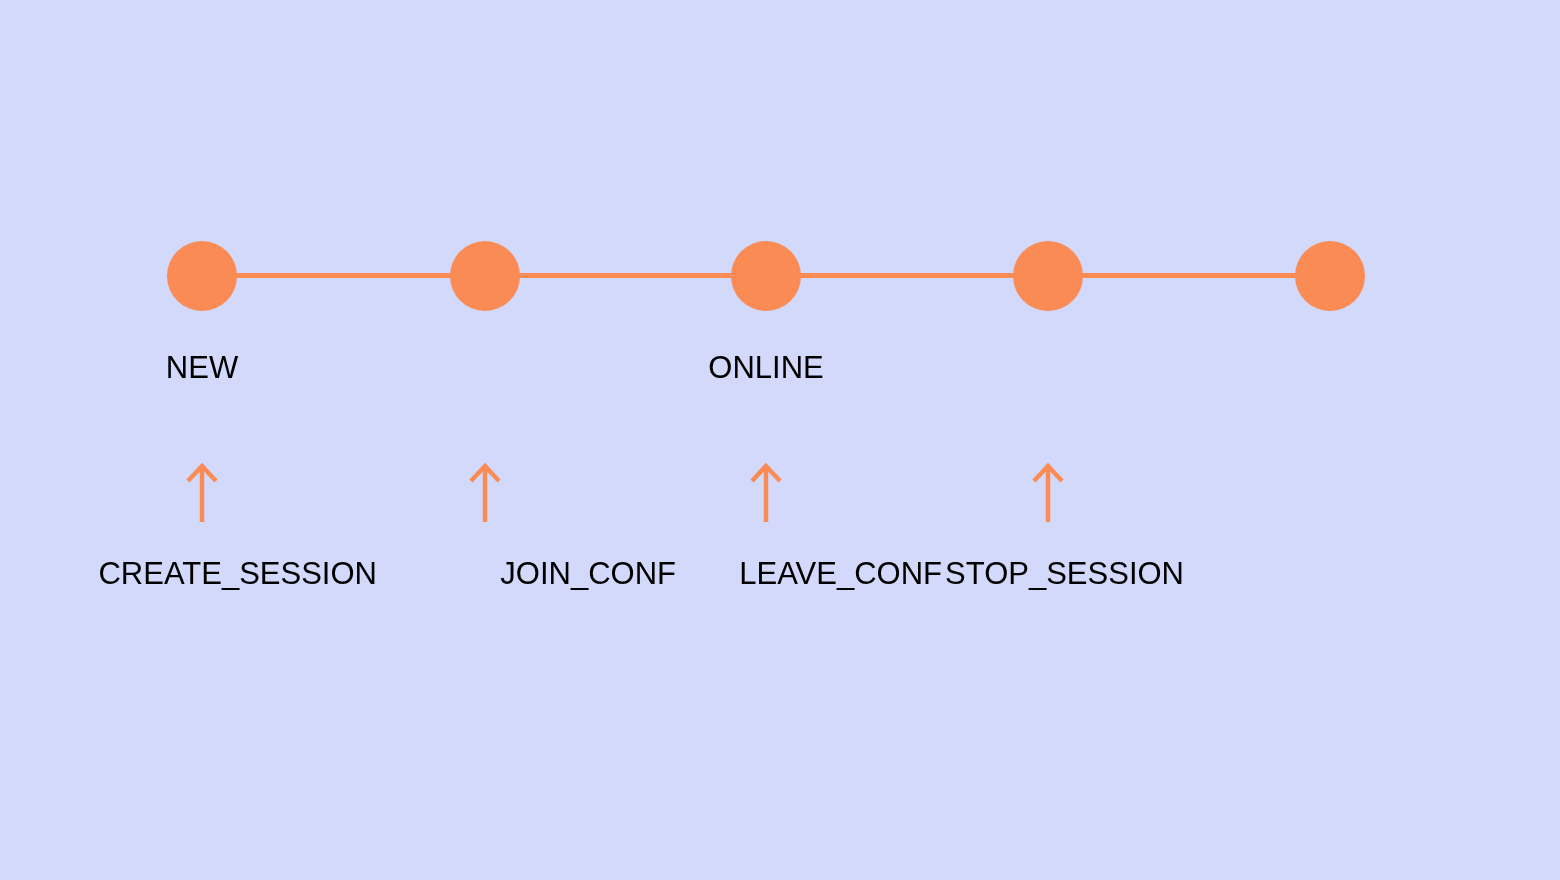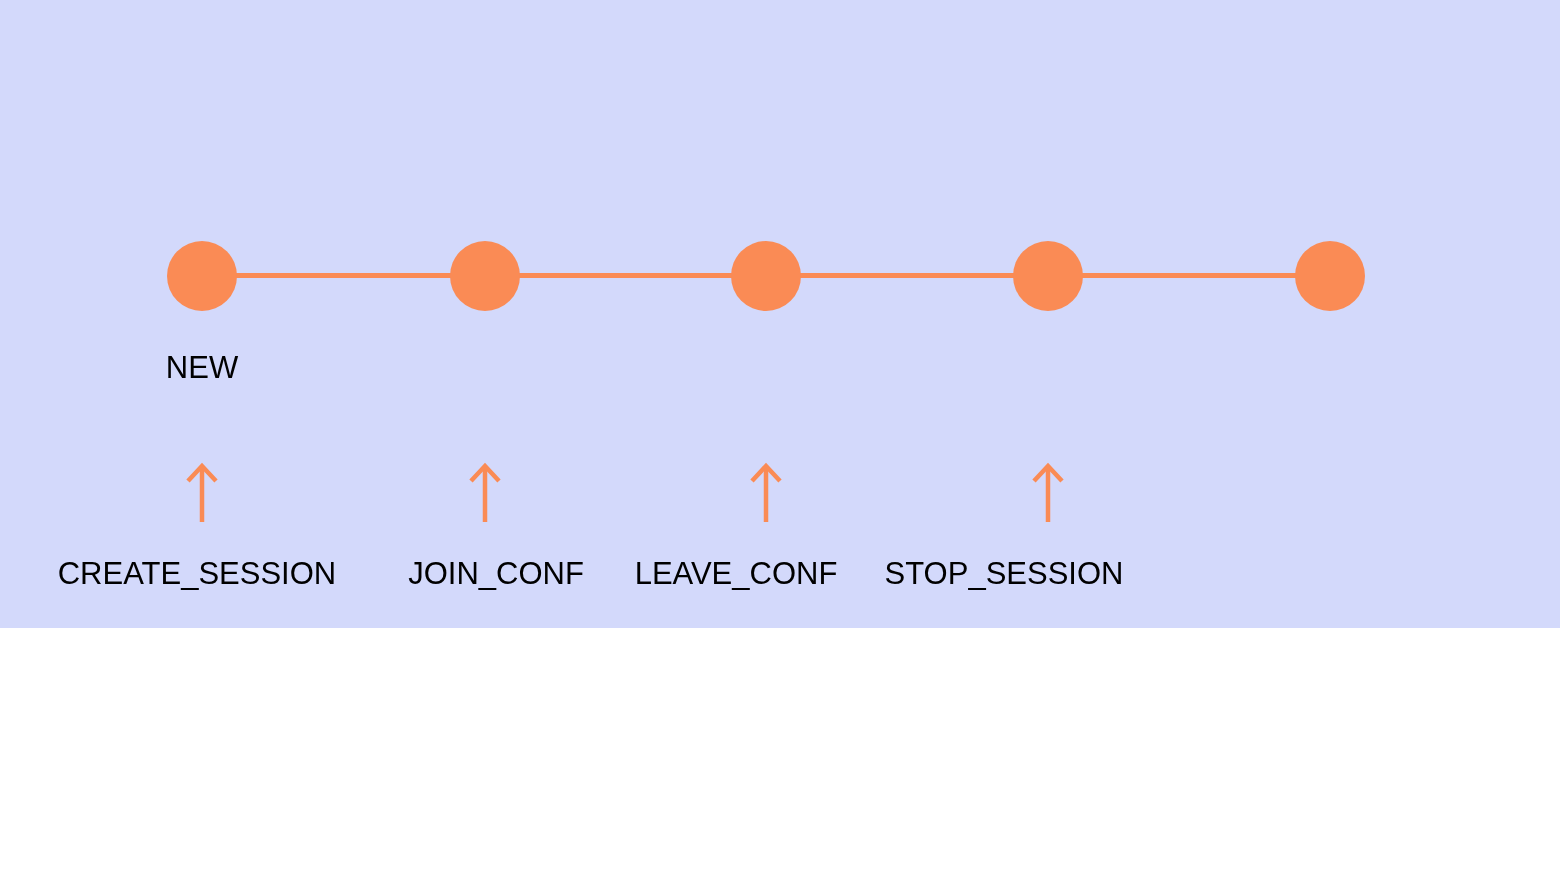--- a/index.html
+++ b/index.html
@@ -7,21 +7,21 @@
     --accent: #FA8B55;
     --text: #000000;
   }
   * { margin: 0; padding: 0; box-sizing: border-box; }
   html, body {
     width: 1560px; height: 880px;
     font-family: "Liberation Sans", "DejaVu Sans", sans-serif;
   }
   .canvas {
     position: relative;
-    width: 1560px; height: 628px;
+    width: 1560px; height: 880px;
     background: var(--background);
     overflow: hidden;
   }
   .timeline-line {
     position: absolute;
     left: 202px; top: 273px;
     width: 1128px; height: 5px;
     background: var(--accent);
   }
   .state-node {
@@ -50,21 +50,21 @@
   .arrow path {
     stroke: var(--accent);
     stroke-width: 4.5;
     fill: none;
     stroke-linejoin: miter;
   }
   .transition-label {
     position: absolute;
     top: 556px;
     width: 360px;
-    text-align: center;
+    text-align: right;
     font-size: 31px;
     line-height: 36px;
     color: var(--text);
     white-space: nowrap;
   }
 </style>
 </head>
 <body>
 
 <div class="canvas">
@@ -74,20 +74,21 @@
 
   
   <div class="state-node" style="left:167px"></div>
   <div class="state-node" style="left:450px"></div>
   <div class="state-node" style="left:731px"></div>
   <div class="state-node" style="left:1013px"></div>
   <div class="state-node" style="left:1295px"></div>
 
   
   <div class="state-label" style="left:22px">NEW</div>
+  <div class="state-label" style="left:586px">ONLINE</div>
 
   
   <div class="transition">
     <svg class="arrow" style="left:185px" viewBox="0 0 34 62">
       <path d="M17 61 L17 5"></path>
       <path d="M3 20 L17 5 L31 20"></path>
     </svg>
     <div class="transition-label" style="left:17px">CREATE_SESSION</div>
   </div>
 
@@ -97,21 +98,21 @@
       <path d="M3 20 L17 5 L31 20"></path>
     </svg>
     <div class="transition-label" style="left:316px">JOIN_CONF</div>
   </div>
 
   <div class="transition">
     <svg class="arrow" style="left:749px" viewBox="0 0 34 62">
       <path d="M17 61 L17 5"></path>
       <path d="M3 20 L17 5 L31 20"></path>
     </svg>
-    <div class="transition-label" style="left:556px">LEAVE_CONF</div>
+    <div class="transition-label" style="left:582px">LEAVE_CONF</div>
   </div>
 
   <div class="transition">
     <svg class="arrow" style="left:1031px" viewBox="0 0 34 62">
       <path d="M17 61 L17 5"></path>
       <path d="M3 20 L17 5 L31 20"></path>
     </svg>
     <div class="transition-label" style="left:824px">STOP_SESSION</div>
   </div>
 

